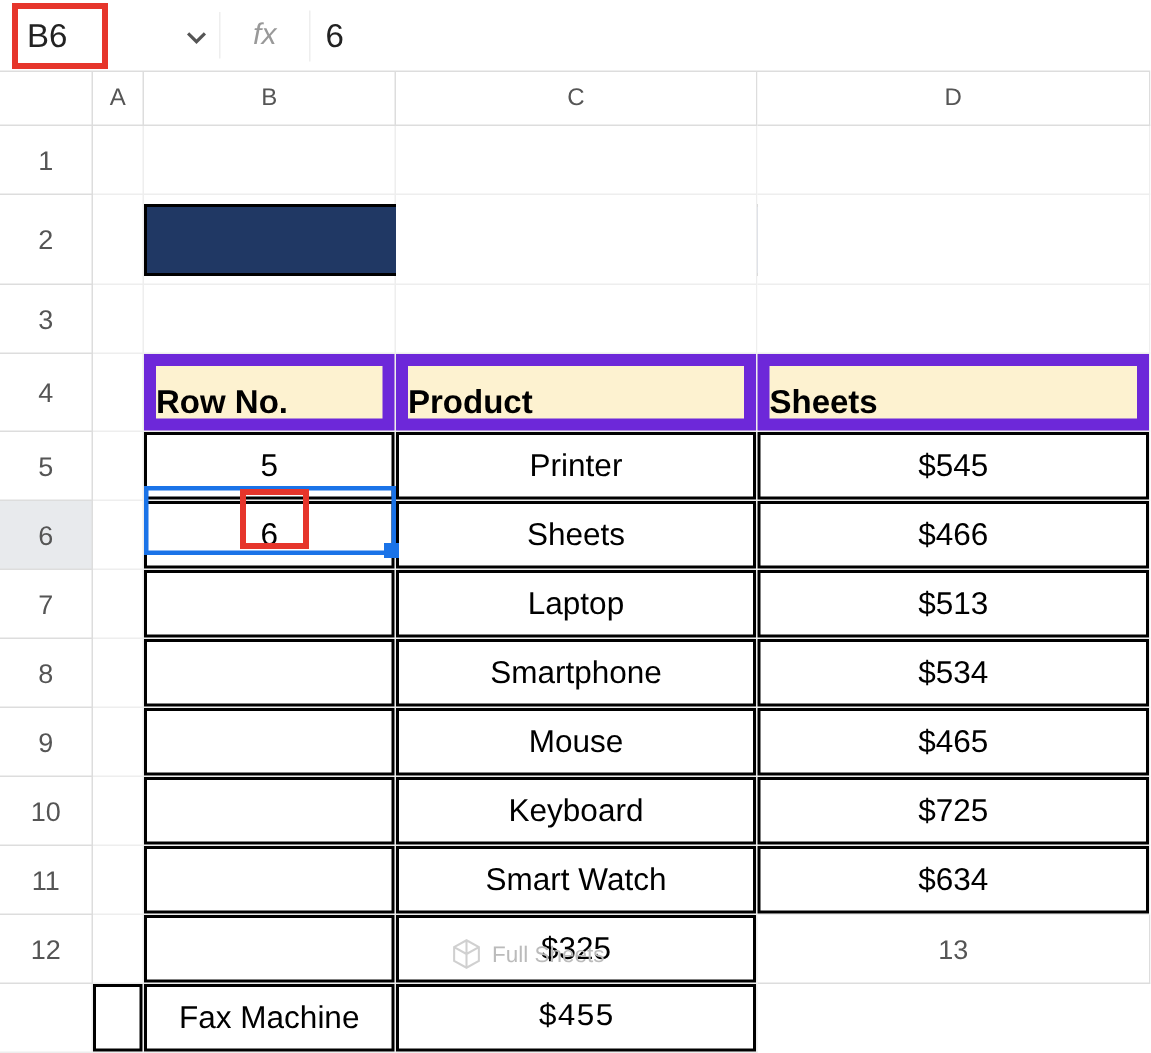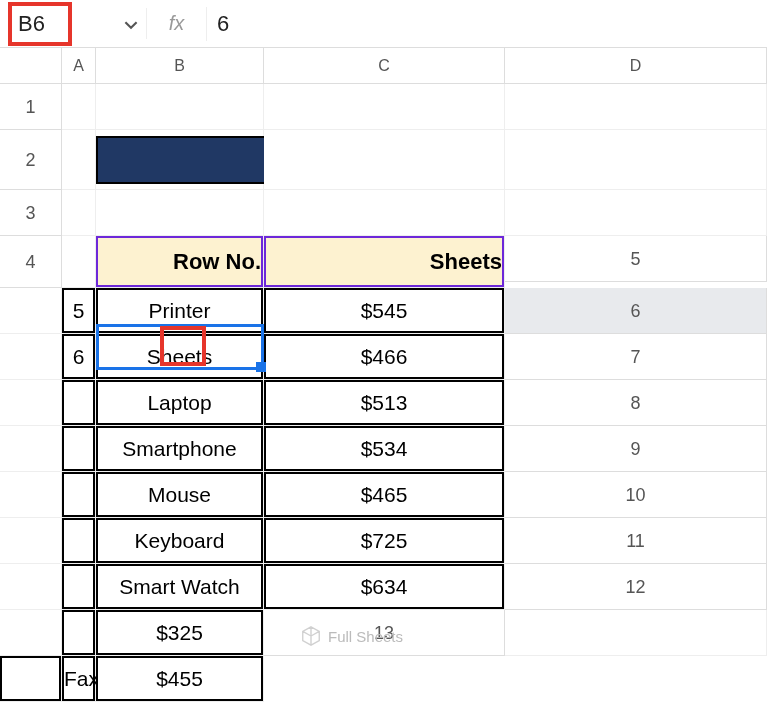--- a/index.html
+++ b/index.html
@@ -103,24 +103,24 @@
     color: #fff;
     font-size: 26px;
     font-weight: bold;
     text-align: center;
     line-height: 48px;
     border: 2px solid #000;
   }
   .th {
     position: absolute; inset: 0;
     background: #fdf2d0;
-    border: 2px solid #6d28d9;
+    border: 8px solid #6d28d9;
     font-size: 22px;
     font-weight: bold;
-    text-align: right;
+    text-align: left;
     line-height: 48px;
   }
   .td {
     position: absolute; inset: 0;
     border: 2px solid #000;
     font-size: 21px;
     text-align: center;
     line-height: 42px;
     background: #fff;
   }
@@ -190,20 +190,23 @@
     <div class="cell" style="height: 46px;"></div>
     <div class="cell" style="height: 46px;"></div>
     <div class="cell" style="height: 46px;"></div>
     <div class="cell" style="height: 46px;"></div>
     <div class="rowhdr" style="height: 52px; line-height: 52px;">4</div>
     <div class="cell" style="height: 52px;"></div>
     <div class="cell" style="height: 52px;">
       <div class="th">Row No.</div>
     </div>
     <div class="cell" style="height: 52px;">
+      <div class="th">Product</div>
+    </div>
+    <div class="cell" style="height: 52px;">
       <div class="th">Sheets</div>
     </div>
     <div class="rowhdr" style="height: 46px; line-height: 46px;">5</div>
     <div class="cell" style="height: 46px;"></div>
     <div class="cell" style="height: 46px;">
       <div class="td">5</div>
     </div>
     <div class="cell" style="height: 46px;">
       <div class="td">Printer</div>
     </div>
@@ -285,21 +288,21 @@
       <div class="td">$325</div>
     </div>
     <div class="rowhdr" style="height: 46px; line-height: 46px;">13</div>
     <div class="cell" style="height: 46px;"></div>
     <div class="cell" style="height: 46px;">
       <div class="td"></div>
     </div>
     <div class="cell" style="height: 46px;">
       <div class="td">Fax Machine</div>
     </div>
-    <div class="cell" style="height: 46px;">
+    <div class="cell" style="height: 46px; font-family: Liberation Mono, monospace;">
       <div class="td">$455</div>
     </div>
   </div>
 
 <div class="sel-box" style="left:96px; top:324px; width:168px; height:46px;">
   <div class="fill-handle"></div>
 </div>
 <div class="red-box" style="left:160px; top:326px; width:46px; height:40px;"></div>
 
 <div class="watermark">

